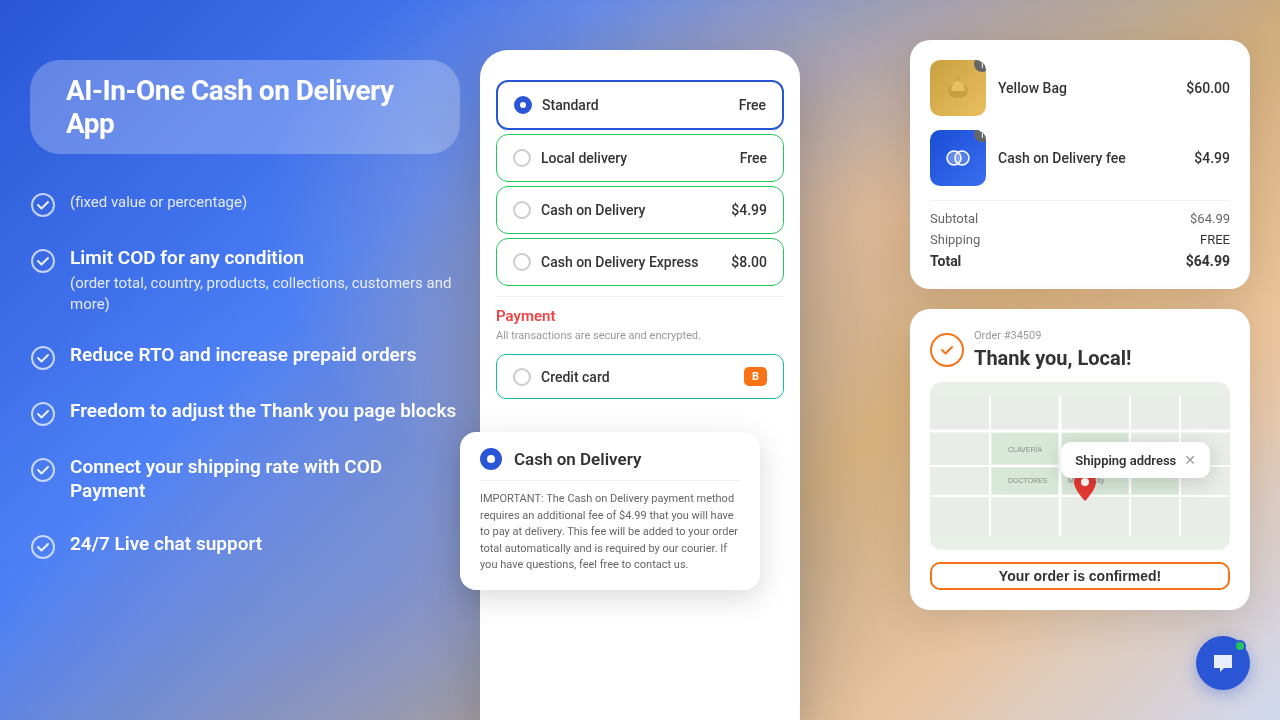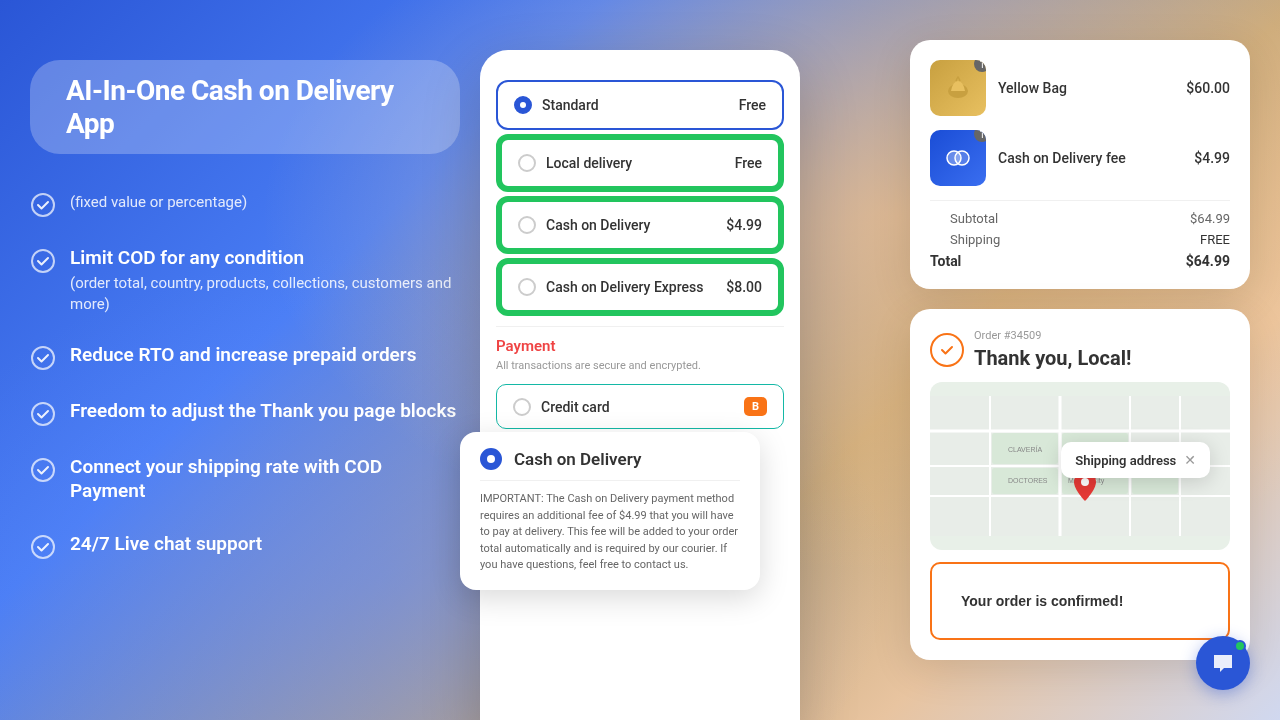--- a/index.html
+++ b/index.html
@@ -107,21 +107,21 @@
       padding: 14px 16px;
       border-radius: 12px;
       margin-bottom: 4px;
       cursor: pointer;
     }
     .shipping-option.selected {
       background: #fff;
       border: 2px solid #2a56d6;
     }
     .shipping-option:not(.selected) {
-      border: 6px solid #22c55e;
+      border: 1px solid #22c55e;
     }
     .shipping-option-left {
       display: flex;
       align-items: center;
       gap: 10px;
     }
     .radio-circle {
       width: 18px;
       height: 18px;
       border-radius: 50%;
@@ -331,21 +331,20 @@
     .order-divider {
       height: 1px;
       background: #f0f0f0;
       margin: 10px 0;
     }
 
     .summary-row {
       display: flex;
       justify-content: space-between;
       margin-bottom: 6px;
-      margin-left: 20px;
     }
     .summary-label {
       font-size: 13px;
       color: #666;
     }
     .summary-value {
       font-size: 13px;
       color: #666;
     }
     .summary-value.free {
@@ -434,28 +433,28 @@
       color: #333;
     }
     .tooltip-close {
       color: #999;
       font-size: 14px;
       cursor: pointer;
     }
 
     .confirmed-btn {
       width: 100%;
-      padding: 29px;
+      padding: 4px;
       background: #fff;
       border: 2px solid #f97316;
       border-radius: 10px;
       color: #333;
       font-size: 14px;
       font-weight: 600;
-      text-align: left;
+      text-align: center;
       cursor: pointer;
     }
 
     
     .chat-btn {
       position: absolute;
       bottom: 30px;
       right: 30px;
       width: 54px;
       height: 54px;

